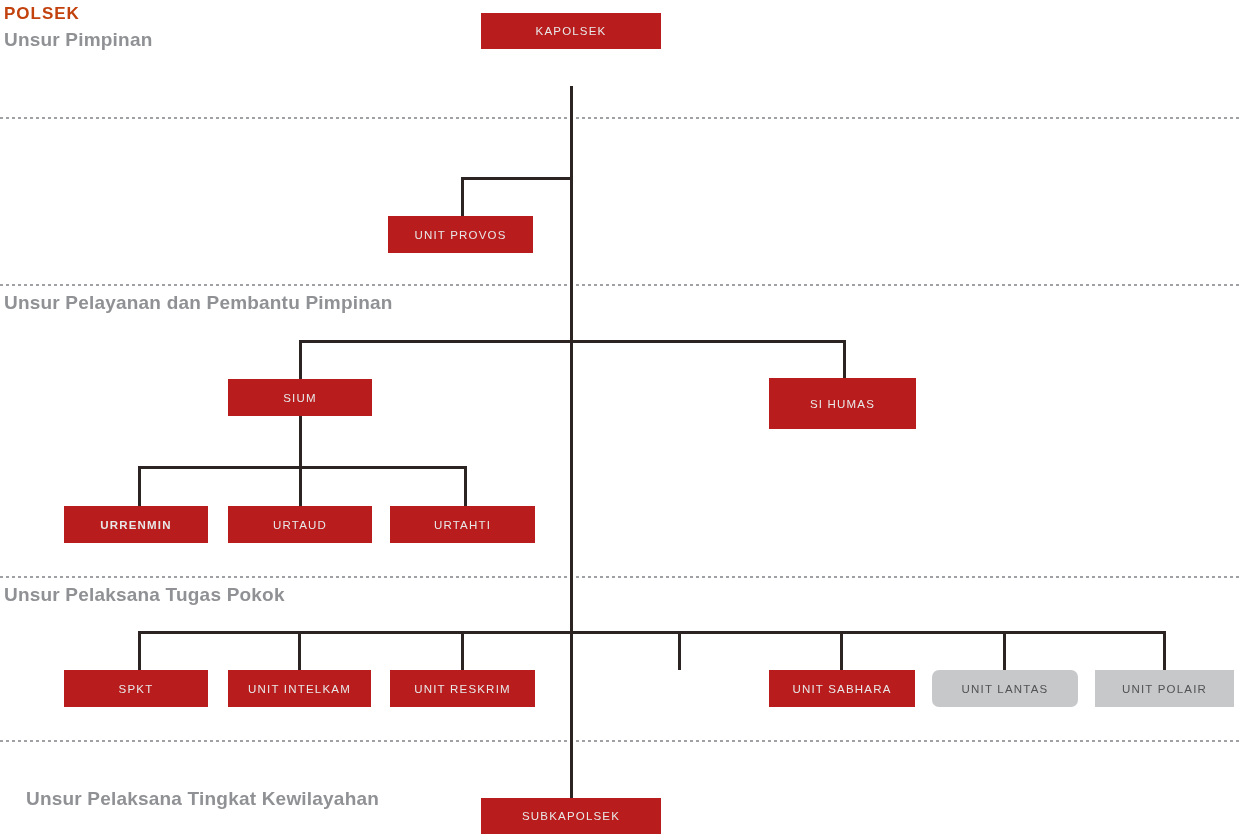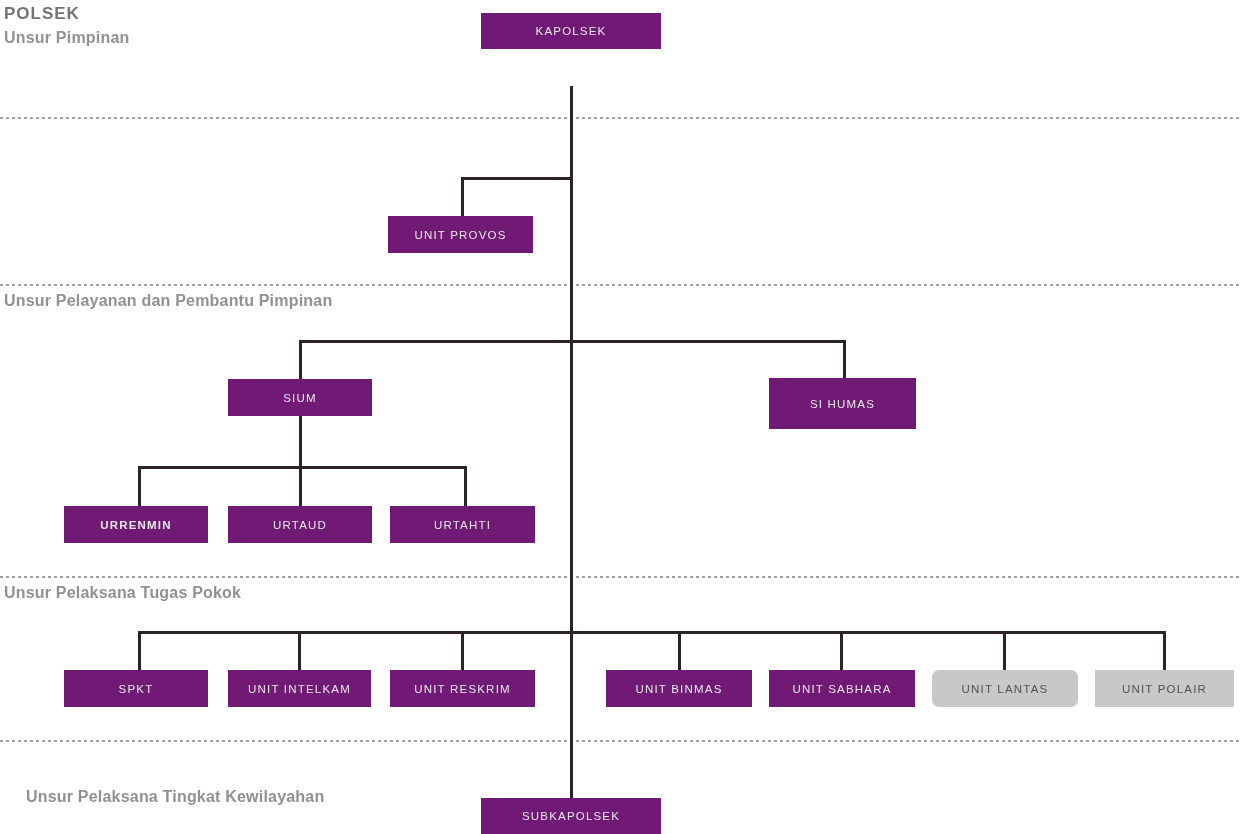--- a/index.html
+++ b/index.html
@@ -1,37 +1,37 @@
 <!DOCTYPE html>
 <html><head>
 <meta charset="utf-8">
 <style>
   html,body{margin:0;padding:0;background:#ffffff;}
   .stage{
     position:relative;width:1240px;height:834px;background:#ffffff;
     font-family:"Liberation Sans","DejaVu Sans",sans-serif;overflow:hidden;
   }
   .page-title{
-    position:absolute;font-size:17px;font-weight:bold;color:#737373;
+    position:absolute;font-size:17px;font-weight:bold;color:#c2410c;
     letter-spacing:1px;white-space:nowrap;
   }
   .section-label{
-    position:absolute;font-size:16px;font-weight:bold;color:#8f9194;
+    position:absolute;font-size:19px;font-weight:bold;color:#8f9194;
     letter-spacing:.2px;white-space:nowrap;
   }
   .divider{
     position:absolute;left:0;width:1240px;height:2px;
     background:repeating-linear-gradient(90deg,#9fa1a4 0 3px,transparent 3px 6px);
   }
   .line{position:absolute;background:#2b2422;}
   .node{
     position:absolute;display:flex;align-items:center;justify-content:center;
     font-size:11.5px;letter-spacing:1.2px;white-space:nowrap;
   }
-  .node.dark{background:#701a75;color:#e8e8e8;}
+  .node.dark{background:#b91c1c;color:#e8e8e8;}
   .node.gray{background:#5a5657;color:#e8e8e8;}
   .node.light{background:#c7c8ca;color:#515254;}
 </style>
 </head>
 <body>
 
 <div class="stage">
 
   <div class="page-title" style="left:4px;top:4px;">POLSEK</div>
   <div class="section-label" style="left:4px;top:29px;">Unsur Pimpinan</div>
@@ -94,23 +94,20 @@
 
   <div class="node dark" style="left:64px;top:670px;width:144px;height:37px;">
       <span>SPKT</span>
     </div>
   <div class="node dark" style="left:228px;top:670px;width:143px;height:37px;">
       <span>UNIT INTELKAM</span>
     </div>
   <div class="node dark" style="left:390px;top:670px;width:145px;height:37px;">
       <span>UNIT RESKRIM</span>
     </div>
-  <div class="node dark" style="left:606px;top:670px;width:146px;height:37px;">
-      <span>UNIT BINMAS</span>
-    </div>
   <div class="node dark" style="left:769px;top:670px;width:146px;height:37px;">
       <span>UNIT SABHARA</span>
     </div>
   <div class="node light" style="left:932px;top:670px;width:146px;height:37px;border-radius:7px;">
       <span>UNIT LANTAS</span>
     </div>
   <div class="node light" style="left:1095px;top:670px;width:139px;height:37px;">
       <span>UNIT POLAIR</span>
     </div>
 

